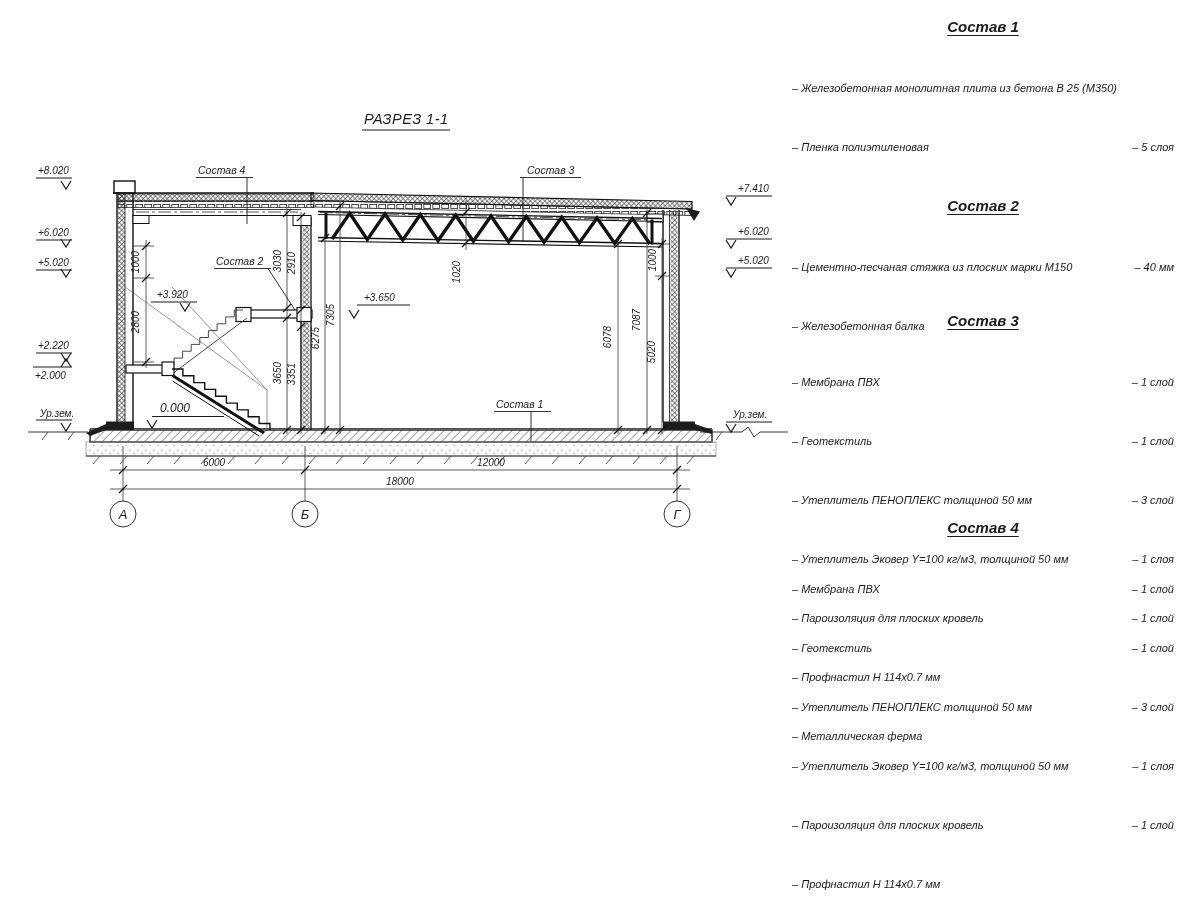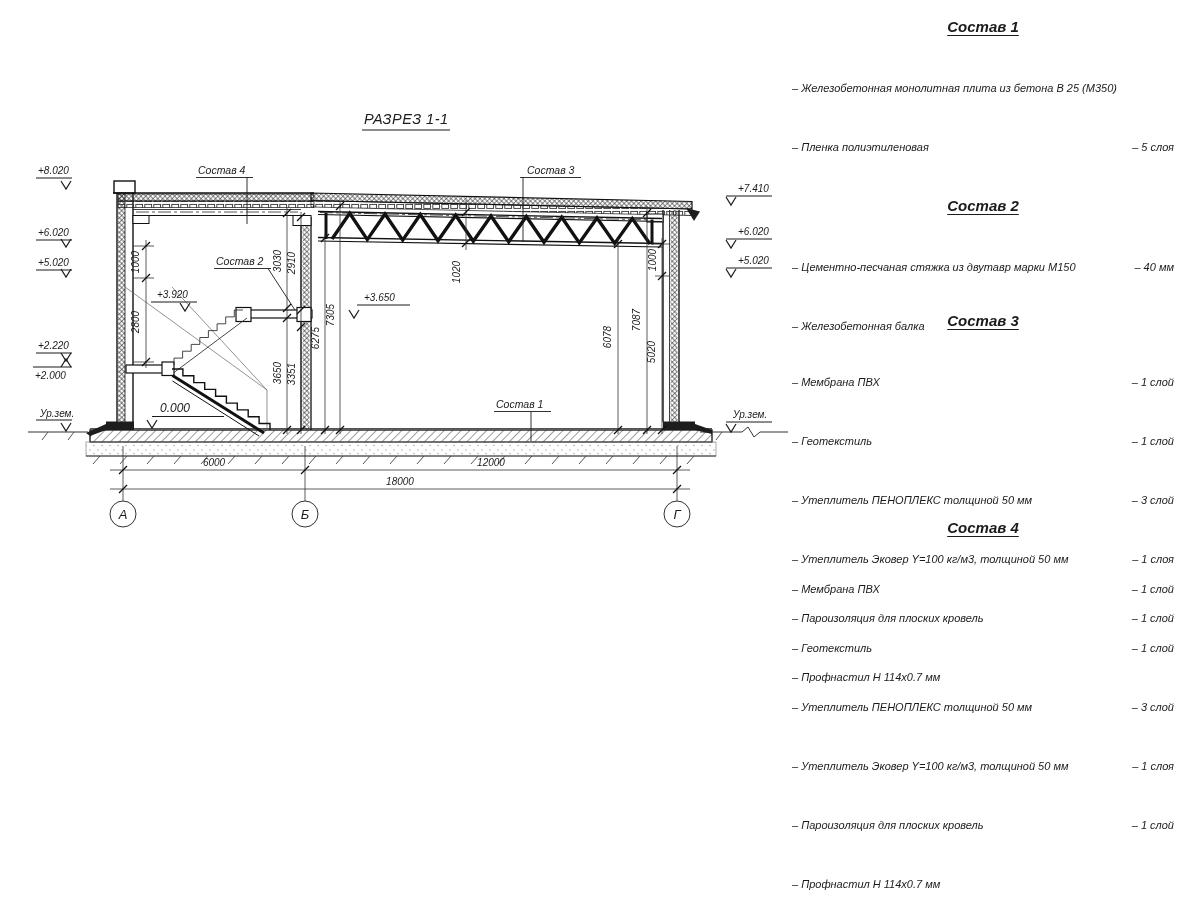--- a/index.html
+++ b/index.html
@@ -333,21 +333,21 @@
       </div>
     <div class="row">
         <span class="lbl">– Пленка полиэтиленовая</span>
         <span class="val">– 5 слоя</span>
       </div>
   </div>
 
   <div class="comp g18" style="top:197px">
     <div class="comp-title"><span>Состав 2</span></div>
     <div class="row">
-        <span class="lbl">– Цементно-песчаная стяжка из двутавр марки М150</span>
+        <span class="lbl">– Цементно-песчаная стяжка из плоских марки М150</span>
         <span class="val">– 40 мм</span>
       </div>
     <div class="row">
         <span class="lbl">– Железобетонная балка</span>
         <span class="val"></span>
       </div>
   </div>
 
   <div class="comp g13" style="top:312px">
     <div class="comp-title"><span>Состав 3</span></div>
@@ -368,20 +368,24 @@
         <span class="val">– 1 слоя</span>
       </div>
     <div class="row">
         <span class="lbl">– Пароизоляция для плоских кровель</span>
         <span class="val">– 1 слой</span>
       </div>
     <div class="row">
         <span class="lbl">– Профнастил Н 114х0.7 мм</span>
         <span class="val"></span>
       </div>
+    <div class="row">
+        <span class="lbl">– Металлическая ферма</span>
+        <span class="val"></span>
+      </div>
   </div>
 
   <div class="comp g14" style="top:519px">
     <div class="comp-title"><span>Состав 4</span></div>
     <div class="row">
         <span class="lbl">– Мембрана ПВХ</span>
         <span class="val">– 1 слой</span>
       </div>
     <div class="row">
         <span class="lbl">– Геотекстиль</span>

